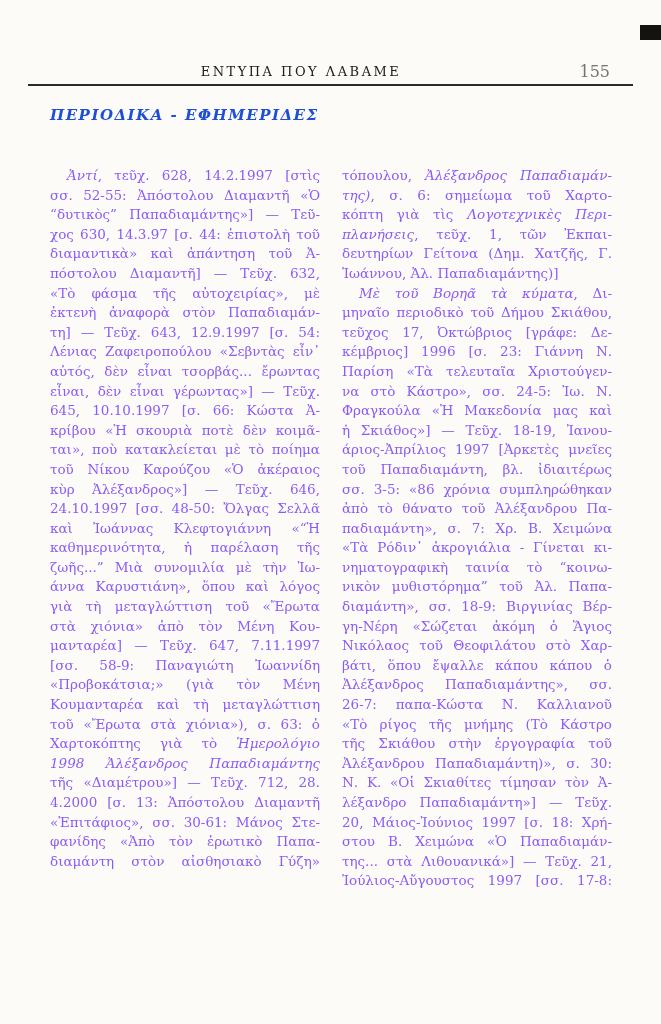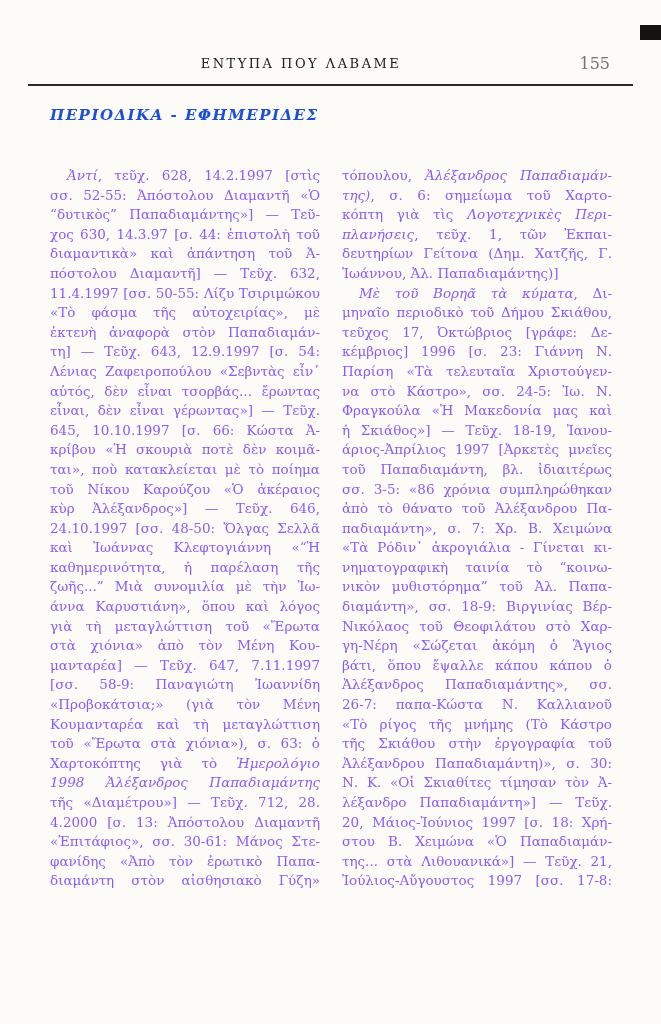--- a/index.html
+++ b/index.html
@@ -20,21 +20,21 @@
   .scan-artifact {
     position: absolute;
     top: 25px;
     right: 0;
     width: 21px;
     height: 15px;
     background: #15130f;
   }
   .running-head-row {
     position: absolute;
-    top: 56px;
+    top: 64px;
     left: 50px;
     width: 562px;
     height: 20px;
   }
   .running-head {
     position: absolute;
     left: 0;
     right: 60px;
     text-align: center;
     font-size: 13px;
@@ -112,21 +112,20 @@
   <div class="section-title">ΠΕΡΙΟΔΙΚΑ - ΕΦΗΜΕΡΙΔΕΣ</div>
 
   <div class="columns">
     <div class="column">
         <div class="line indent"><i>Ἀντί</i><span>, τεῦχ. 628, 14.2.1997 [στὶς</span></div>
         <div class="line"><span>σσ. 52-55: Ἀπόστολου Διαμαντῆ «Ὁ</span></div>
         <div class="line"><span>“δυτικὸς” Παπαδιαμάντης»] — Τεῦ-</span></div>
         <div class="line"><span>χος 630, 14.3.97 [σ. 44: ἐπιστολὴ τοῦ</span></div>
         <div class="line"><span>διαμαντικὰ» καὶ ἀπάντηση τοῦ Ἀ-</span></div>
         <div class="line"><span>πόστολου Διαμαντῆ] — Τεῦχ. 632,</span></div>
-        <div class="line"><span>11.4.1997 [σσ. 50-55: Λίζυ Τσιριμώκου</span></div>
         <div class="line"><span>«Τὸ φάσμα τῆς αὐτοχειρίας», μὲ</span></div>
         <div class="line"><span>ἐκτενὴ ἀναφορὰ στὸν Παπαδιαμάν-</span></div>
         <div class="line"><span>τη] — Τεῦχ. 643, 12.9.1997 [σ. 54:</span></div>
         <div class="line"><span>Λένιας Ζαφειροπούλου «Σεβντὰς εἶν᾽</span></div>
         <div class="line"><span>αὐτός, δὲν εἶναι τσορβάς... ἔρωντας</span></div>
         <div class="line"><span>εἶναι, δὲν εἶναι γέρωντας»] — Τεῦχ.</span></div>
         <div class="line"><span>645, 10.10.1997 [σ. 66: Κώστα Ἀ-</span></div>
         <div class="line"><span>κρίβου «Ἡ σκουριὰ ποτὲ δὲν κοιμᾶ-</span></div>
         <div class="line"><span>ται», ποὺ κατακλείεται μὲ τὸ ποίημα</span></div>
         <div class="line"><span>τοῦ Νίκου Καρούζου «Ὁ ἀκέραιος</span></div>
@@ -168,22 +167,22 @@
         <div class="line"><span>ἡ Σκιάθος»] — Τεῦχ. 18-19, Ἰανου-</span></div>
         <div class="line"><span>άριος-Ἀπρίλιος 1997 [Ἀρκετὲς μνεῖες</span></div>
         <div class="line"><span>τοῦ Παπαδιαμάντη, βλ. ἰδιαιτέρως</span></div>
         <div class="line"><span>σσ. 3-5: «86 χρόνια συμπληρώθηκαν</span></div>
         <div class="line"><span>ἀπὸ τὸ θάνατο τοῦ Ἀλέξανδρου Πα-</span></div>
         <div class="line"><span>παδιαμάντη», σ. 7: Χρ. Β. Χειμώνα</span></div>
         <div class="line"><span>«Τὰ Ρόδιν᾽ ἀκρογιάλια - Γίνεται κι-</span></div>
         <div class="line"><span>νηματογραφικὴ ταινία τὸ “κοινω-</span></div>
         <div class="line"><span>νικὸν μυθιστόρημα” τοῦ Ἀλ. Παπα-</span></div>
         <div class="line"><span>διαμάντη», σσ. 18-9: Βιργινίας Βέρ-</span></div>
+        <div class="line"><span>γη-Νέρη «Σώζεται ἀκόμη ὁ Ἅγιος</span></div>
         <div class="line"><span>Νικόλαος τοῦ Θεοφιλάτου στὸ Χαρ-</span></div>
-        <div class="line"><span>γη-Νέρη «Σώζεται ἀκόμη ὁ Ἅγιος</span></div>
         <div class="line"><span>βάτι, ὅπου ἔψαλλε κάπου κάπου ὁ</span></div>
         <div class="line"><span>Ἀλέξανδρος Παπαδιαμάντης», σσ.</span></div>
         <div class="line"><span>26-7: παπα-Κώστα Ν. Καλλιανοῦ</span></div>
         <div class="line"><span>«Τὸ ρίγος τῆς μνήμης (Τὸ Κάστρο</span></div>
         <div class="line"><span>τῆς Σκιάθου στὴν ἐργογραφία τοῦ</span></div>
         <div class="line"><span>Ἀλέξανδρου Παπαδιαμάντη)», σ. 30:</span></div>
         <div class="line"><span>Ν. Κ. «Οἱ Σκιαθίτες τίμησαν τὸν Ἀ-</span></div>
         <div class="line"><span>λέξανδρο Παπαδιαμάντη»] — Τεῦχ.</span></div>
         <div class="line"><span>20, Μάιος-Ἰούνιος 1997 [σ. 18: Χρή-</span></div>
         <div class="line"><span>στου Β. Χειμώνα «Ὁ Παπαδιαμάν-</span></div>

